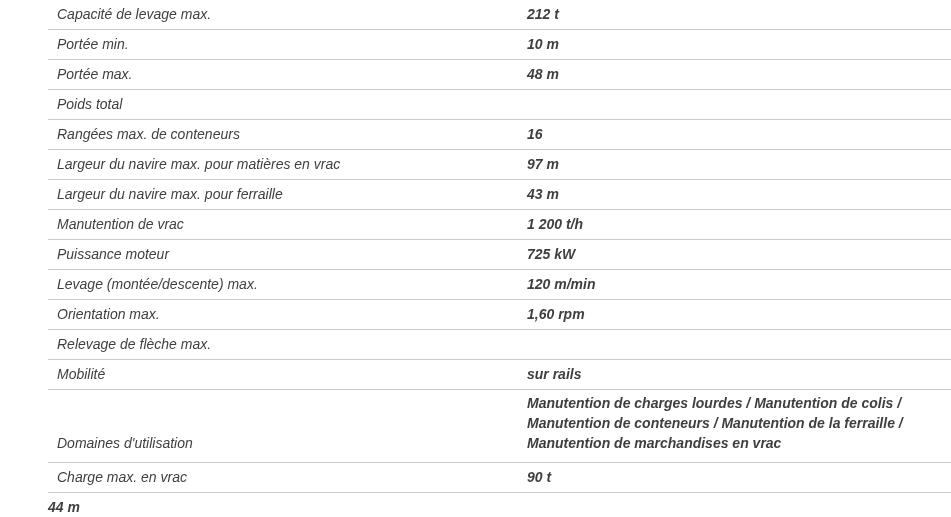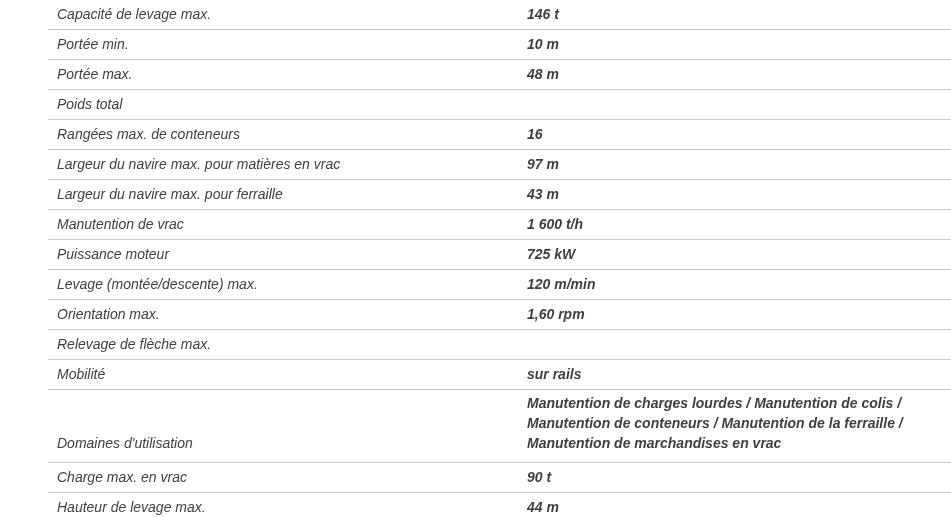--- a/index.html
+++ b/index.html
@@ -49,21 +49,21 @@
     font-weight: 700;
   }
 </style>
 </head>
 <body>
 
 <div class="specs-table">
 
   <div class="spec-row">
     <div class="spec-label">Capacité de levage max.</div>
-    <div class="spec-value">146 t</div>
+    <div class="spec-value">212 t</div>
   </div>
 
   <div class="spec-row">
     <div class="spec-label">Portée min.</div>
     <div class="spec-value">10 m</div>
   </div>
 
   <div class="spec-row">
     <div class="spec-label">Portée max.</div>
     <div class="spec-value">48 m</div>
@@ -83,21 +83,21 @@
     <div class="spec-value">97 m</div>
   </div>
 
   <div class="spec-row">
     <div class="spec-label">Largeur du navire max. pour ferraille</div>
     <div class="spec-value">43 m</div>
   </div>
 
   <div class="spec-row">
     <div class="spec-label">Manutention de vrac</div>
-    <div class="spec-value">1 600 t/h</div>
+    <div class="spec-value">1 200 t/h</div>
   </div>
 
   <div class="spec-row">
     <div class="spec-label">Puissance moteur</div>
     <div class="spec-value">725 kW</div>
   </div>
 
   <div class="spec-row">
     <div class="spec-label">Levage (montée/descente) max.</div>
     <div class="spec-value">120 m/min</div>
@@ -121,17 +121,16 @@
     <div class="spec-label">Domaines d'utilisation</div>
     <div class="spec-value">Manutention de charges lourdes / Manutention de colis / Manutention de conteneurs / Manutention de la ferraille / Manutention de marchandises en vrac</div>
   </div>
 
   <div class="spec-row">
     <div class="spec-label">Charge max. en vrac</div>
     <div class="spec-value">90 t</div>
   </div>
 
   <div class="spec-row">
-    <div class="spec-label">Hauteur de levage max.</div>
     <div class="spec-value">44 m</div>
   </div>
 
 </div>
 
 </body></html>

